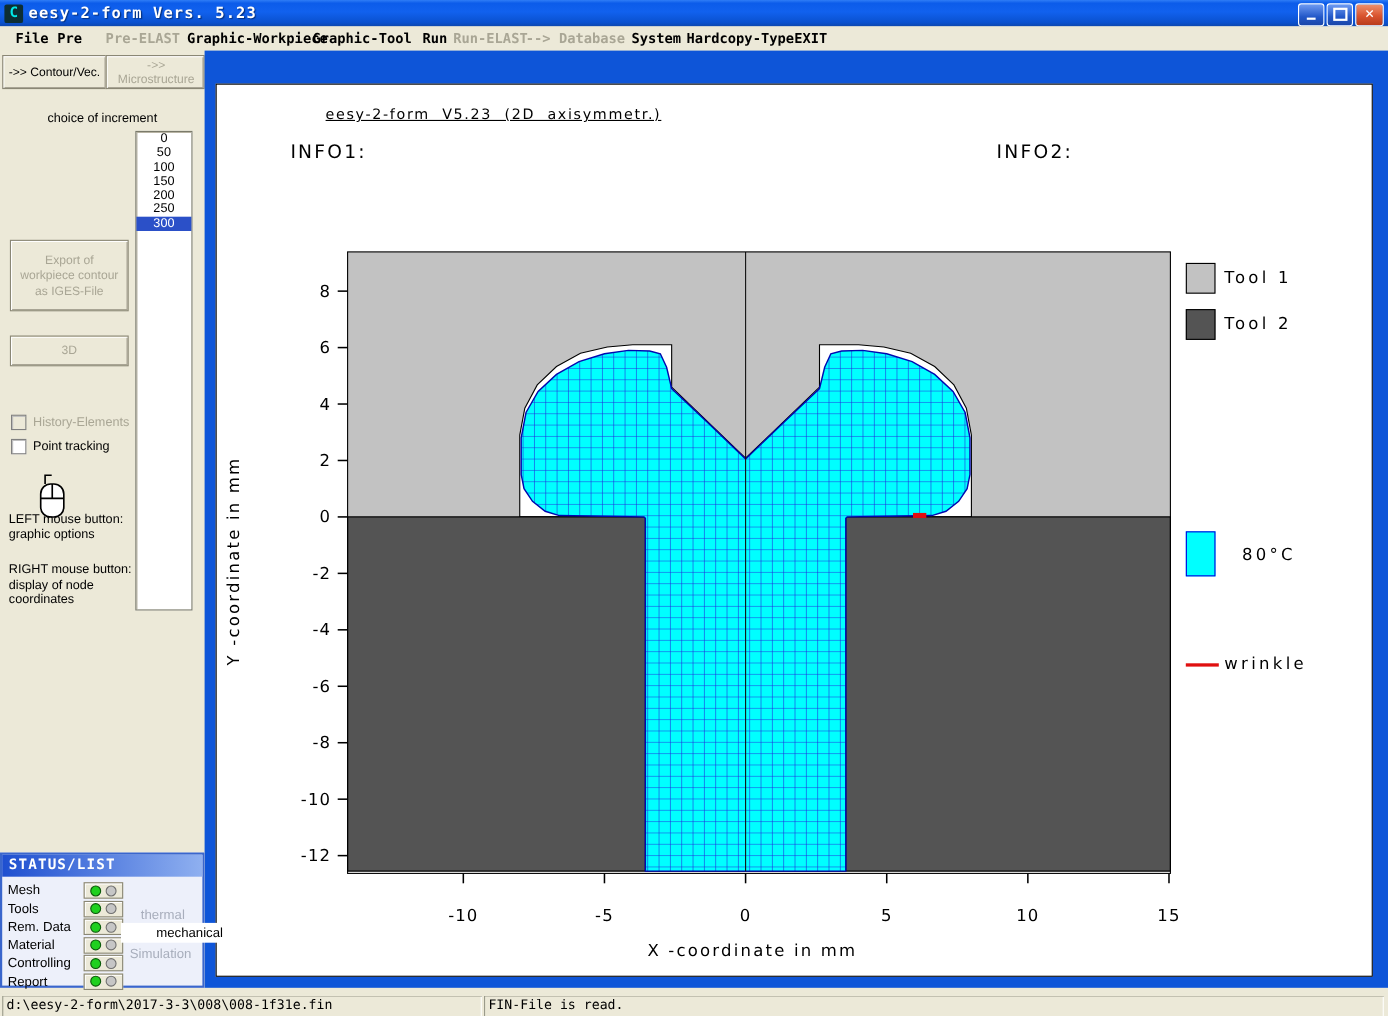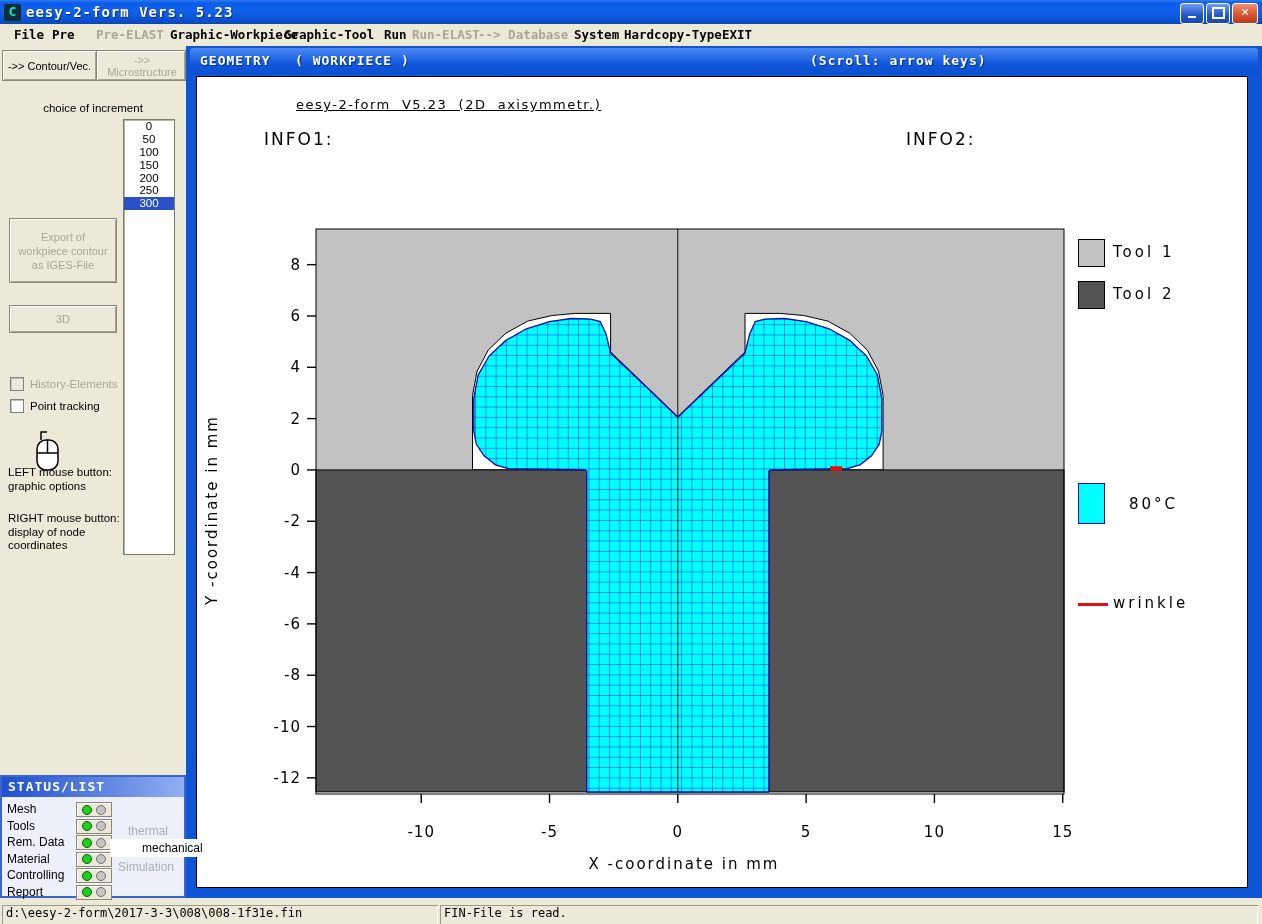--- a/index.html
+++ b/index.html
@@ -141,25 +141,20 @@
   </svg>
 
   <div class="help" style="top:420px;">LEFT mouse button:
 graphic options</div>
   <div class="help" style="top:466px;">RIGHT mouse button:
 display of node
 coordinates</div>
 </div>
 
 <div class="mdi">
-  <div class="geobar">
-    <span class="geotxt" style="left:10px;">GEOMETRY</span>
-    <span class="geotxt" style="left:105px;">( WORKPIECE )</span>
-    <span class="geotxt" style="left:620px;">(Scroll: arrow keys)</span>
-  </div>
 
   <div class="canvas">
     <div class="cht" style="left:99px;top:20px;font-size:13px;letter-spacing:1.5px;text-decoration:underline;">eesy-2-form  V5.23  (2D  axisymmetr.)</div>
     <div class="cht" style="left:67px;top:52px;font-size:17px;letter-spacing:2px;">INFO1:</div>
     <div class="cht" style="left:709px;top:52px;font-size:17px;letter-spacing:2px;">INFO2:</div>
 
     <svg id="plot" width="1052" height="812" style="position:absolute;left:0;top:0;">
       <defs>
         <pattern id="mesh" width="10.3" height="10.3" patternUnits="userSpaceOnUse">
           <path d="M10.3 0 H0 V10.3" fill="none" stroke="#2222dd" stroke-width="1"></path>

